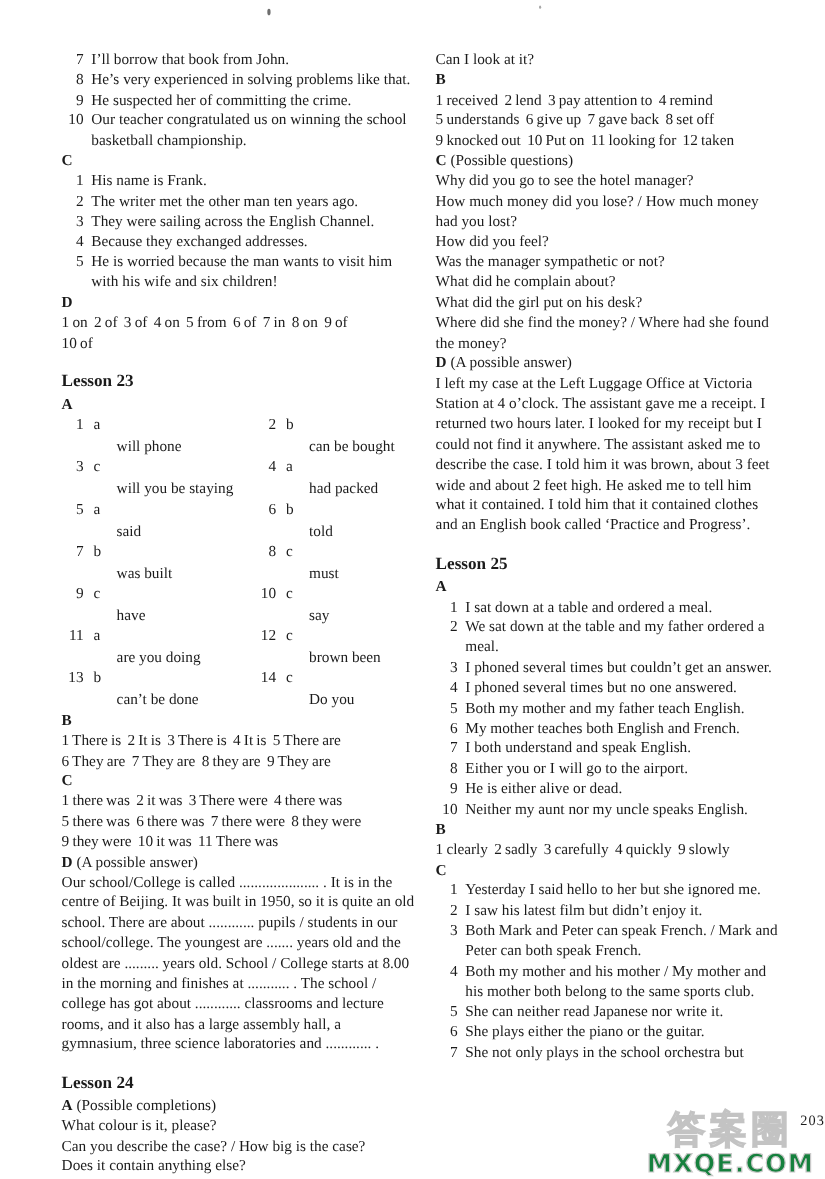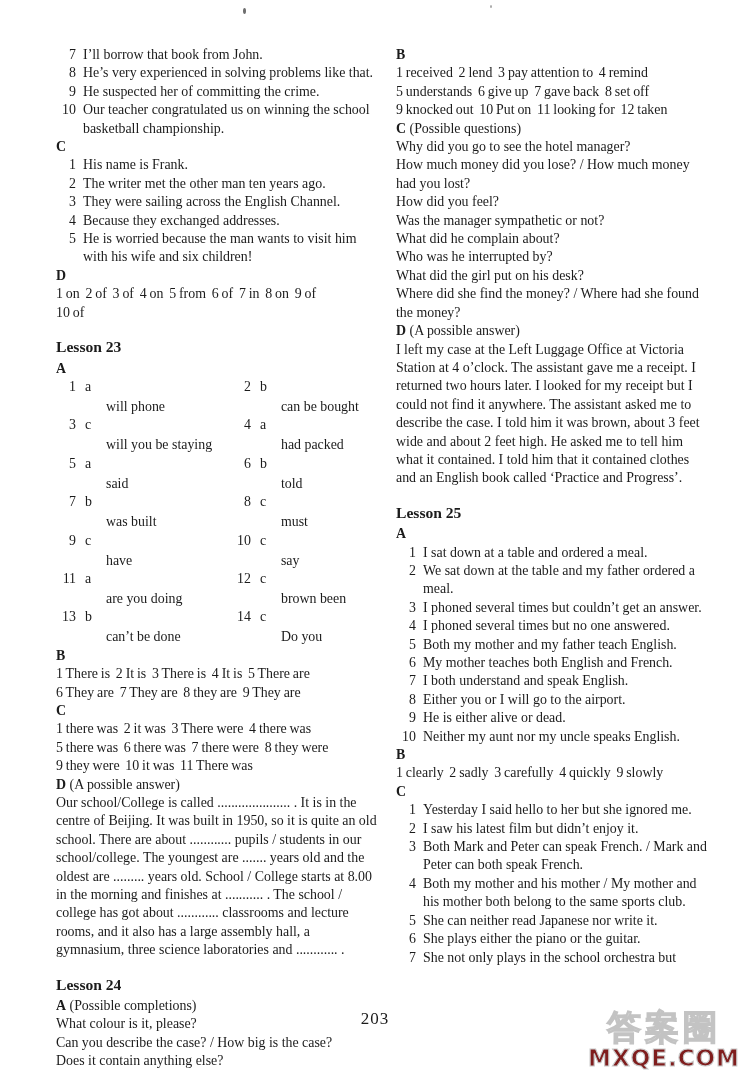--- a/index.html
+++ b/index.html
@@ -28,34 +28,34 @@
   .num{display:inline-block;min-width:20px;text-align:right;flex:none;}
   .ntext{margin-left:7px;flex:1;}
   .pairs{}
   .pair-row{display:flex;}
   .pair-cell{display:flex;flex:1;}
   .pair-cell:first-child{flex:0 0 54%;}
   .plet{margin-left:9px;min-width:11px;flex:none;}
   .ptext{margin-left:10px;margin-top:20px;}
   .page-number{
     position:absolute;left:0;right:0;bottom:44px;
-    text-align:center;font-size:17px;letter-spacing:1px;
+    text-align:right;font-size:13px;letter-spacing:1px;
   }
   .watermark{
     position:absolute;right:10px;bottom:2px;text-align:center;
     font-family:"DejaVu Sans","Liberation Sans",sans-serif;
     user-select:none;line-height:1.05;
   }
   .wm-cn{
     font-size:34px;font-weight:bold;letter-spacing:4px;
     color:#f4f4f4;text-align:center;-webkit-text-stroke:1.3px #c3c3c3;
   }
   .wm-en{
     font-size:23px;font-weight:bold;letter-spacing:1px;
-    color:#7f1d1d;-webkit-text-stroke:1.1px #c9c9c9;
+    color:#15803d;-webkit-text-stroke:1.1px #c9c9c9;
   }
   .speck{position:absolute;border-radius:50%;}
   .s1{left:243px;top:8px;width:3px;height:6px;background:#6e6e6e;}
   .s2{left:490px;top:5px;width:2px;height:3px;background:#a8a8a8;}
 </style>
 </head>
 <body>
 
 <div class="page">
   <span class="speck s1"></span>
@@ -208,32 +208,34 @@
         <div class="letter-line"><span class="letter-bold">A</span><span> (Possible completions)</span></div>
         <div class="qlines">
           <div class="qline">What colour is it, please?</div>
           <div class="qline">Can you describe the case? / How big is the case?</div>
           <div class="qline">Does it contain anything else?</div>
           <div class="qline">When did you leave it here?</div>
           <div class="qline">What’s the book called?</div>
         </div>
       </div>
     <div class="col col-right" id="col-right">
+        <div class="qlines">
+          <div class="qline">Can I look at it?</div>
+        </div>
         <div class="letter-line"><span class="letter-bold">B</span></div>
         <div class="inline-answers">1 received  2 lend  3 pay attention to  4 remind
 5 understands  6 give up  7 gave back  8 set off
 9 knocked out  10 Put on  11 looking for  12 taken</div>
         <div class="letter-line"><span class="letter-bold">C</span><span> (Possible questions)</span></div>
         <div class="qlines">
           <div class="qline">Why did you go to see the hotel manager?</div>
           <div class="qline">How much money did you lose? / How much money had you lost?</div>
           <div class="qline">How did you feel?</div>
           <div class="qline">Was the manager sympathetic or not?</div>
           <div class="qline">What did he complain about?</div>
-          <div class="qline">Who was he interrupted by?</div>
           <div class="qline">What did the girl put on his desk?</div>
           <div class="qline">Where did she find the money? / Where had she found the money?</div>
         </div>
         <div class="letter-line"><span class="letter-bold">D</span><span> (A possible answer)</span></div>
         <div class="para">I left my case at the Left Luggage Office at Victoria Station at 4 o’clock. The assistant gave me a receipt. I returned two hours later. I looked for my receipt but I could not find it anywhere. The assistant asked me to describe the case. I told him it was brown, about 3 feet wide and about 2 feet high. He asked me to tell him what it contained. I told him that it contained clothes and an English book called ‘Practice and Progress’.</div>
         <div class="lesson-heading">Lesson 25</div>
         <div class="letter-line"><span class="letter-bold">A</span></div>
         <div class="num-list">
           <div class="num-item">
             <span class="num">1</span>

